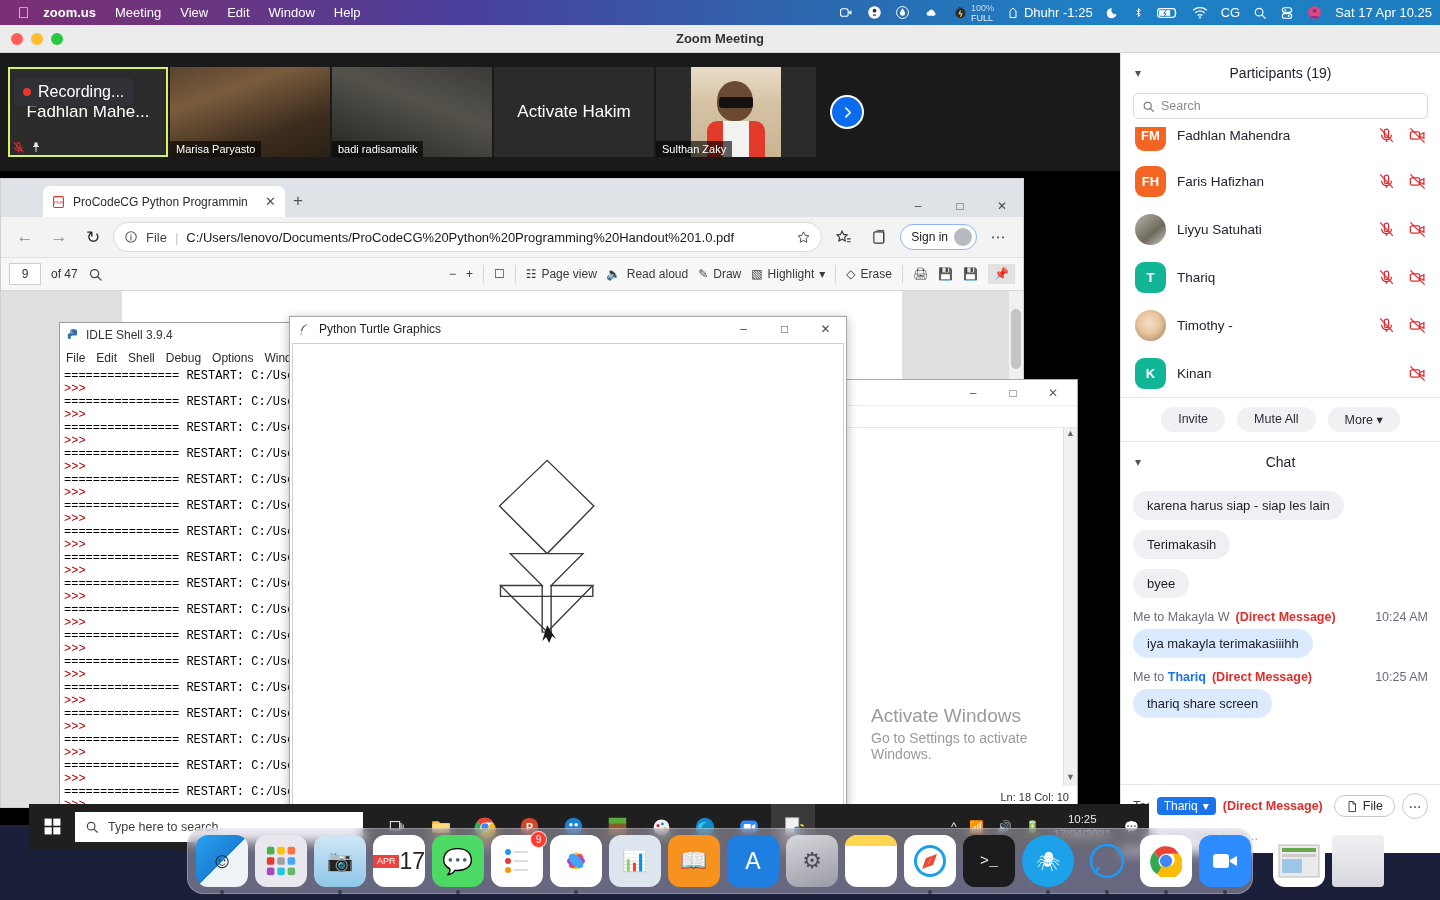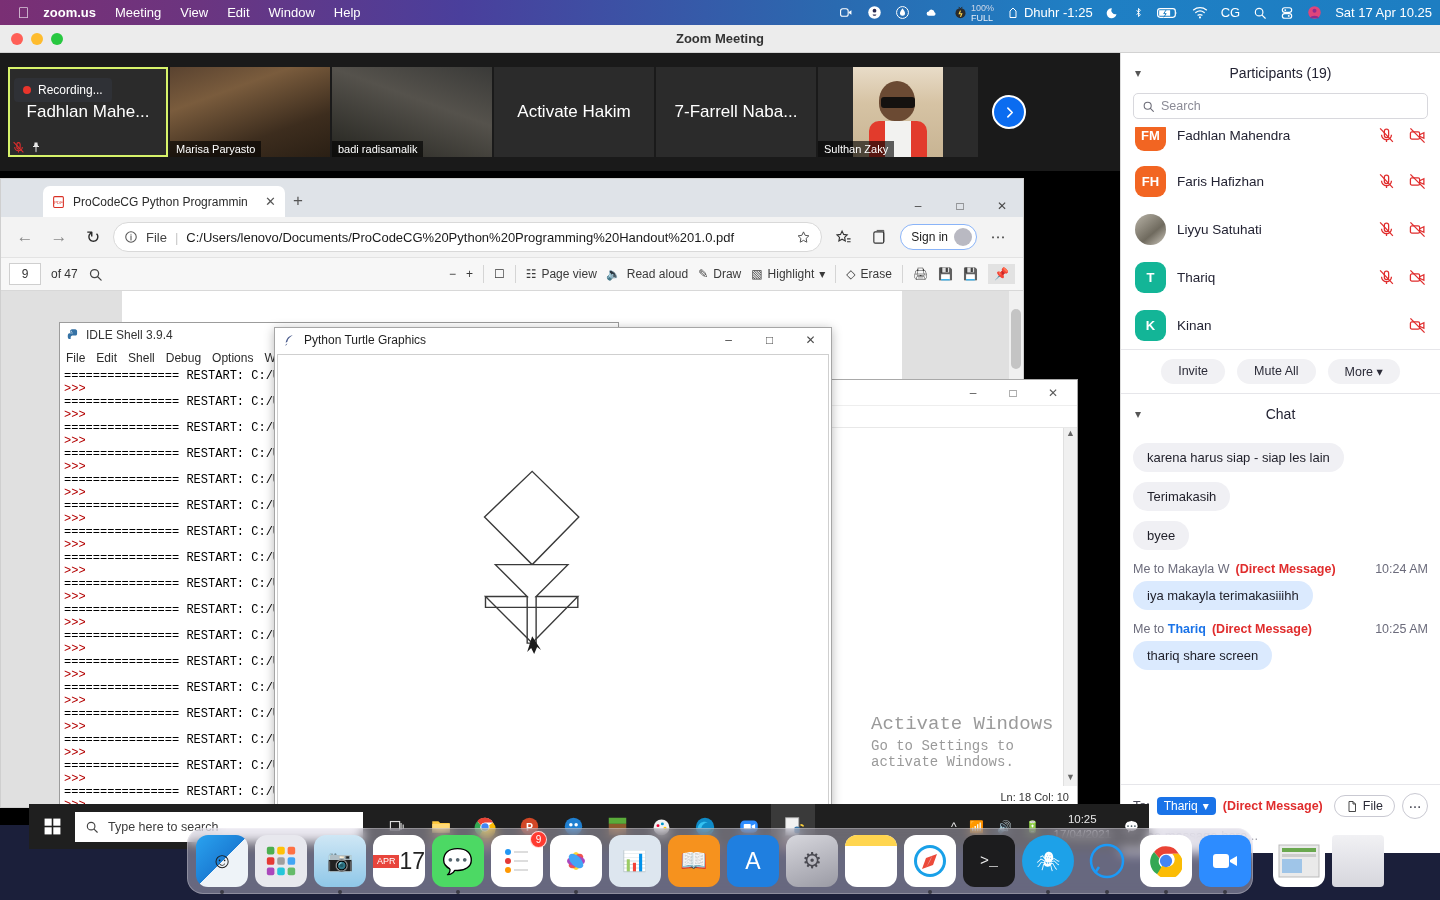--- a/index.html
+++ b/index.html
@@ -188,21 +188,21 @@
   }
   .idle-editor .tbar { height:26px; display:flex; align-items:center; padding:0 4px; font-size:12px; color:#444; background:#fff; border-bottom:1px solid #eee;}
   .idle-editor .tbar .t { flex:1; white-space:nowrap; overflow:hidden; }
   .idle-editor .wbtns { display:flex; }
   .idle-editor .wbtns span { width:40px; text-align:center; color:#5a5a5a; font-size:12px;}
   .idle-editor .menu { height:22px; display:flex; gap:13px; padding: 0 6px; font-size:12px; color:#333; align-items:center; border-bottom:1px solid #e8e8e8;}
   .idle-editor .area { position:absolute; left:0; right:0; top:48px; bottom:22px; background:#fff; }
   .idle-editor .vscroll { position:absolute; right:0; top:48px; bottom:22px; width:14px; background:#f0f0f0; border-left:1px solid #e0e0e0; }
   .idle-editor .vscroll .up, .idle-editor .vscroll .dn { height:14px; text-align:center; font-size:9px; color:#666; }
   .idle-editor .statusbar { position:absolute; right:0; bottom:0; height:22px; width:100%; display:flex; justify-content:flex-end; align-items:center; padding-right:8px; font-size:11px; color:#333;}
-  .watermark { position:absolute; left: 232px; bottom: 38px; color:#9a9a9a; pointer-events:none;font-family:Liberation Mono, monospace; }
+  .watermark { position:absolute; left: 232px; bottom: 46px; color:#9a9a9a; pointer-events:none; }
   .watermark .w1 { font-size: 19px; }
   .watermark .w2 { font-size: 14px; margin-top:3px; }
 
   
   .idle-shell {
     position: absolute; left: 58px; top: 268px; width: 560px; height: 512px;
     background: #fff; border: 1px solid #9c9c9c; z-index: 40;
   }
   .idle-shell .tbar { height:24px; display:flex; align-items:center; gap:6px; padding:0 6px; font-size:12px; color:#333; }
   .idle-shell .menu { height:21px; display:flex; gap:11px; padding: 0 6px; font-size:12px; color:#2b2b2b; align-items:center; }
@@ -254,21 +254,21 @@
   .dockicon .run { position:absolute; bottom:-7px; left:50%; transform:translateX(-50%); width:4px;height:4px;border-radius:50%;background:#3a3a45;}
   .dockbadge {
     position:absolute; top:-4px; right:-4px; background:#ff3b30; color:#fff; font-size:10px;
     min-width:17px; height:17px; border-radius:9px; display:flex;align-items:center;justify-content:center;
     border:1.5px solid rgba(255,255,255,.8);
   }
   .dock-sep { width:1px; height:44px; background: rgba(90,90,110,.5); margin: 0 4px; }
 
   .recording-pill {
     position:absolute; left: 14px; top: 175px; background:#2f3136; color:#fff;
-    border-radius: 4px; font-size: 12px; padding: 5px 9px; display:flex; align-items:center; gap:7px;
+    border-radius: 4px; font-size: 16px; padding: 5px 9px; display:flex; align-items:center; gap:7px;
     z-index: 55;
   }
   .rec-dot { width:8px;height:8px;border-radius:50%;background:#e8342b; }
 </style>
 </head>
 <body>
 
 <div class="zoomwin">
   <div class="zoomtitle">
     <div class="traffic">
@@ -301,23 +301,20 @@
       </div>
 
       <div class="tile photo-room2">
         <div class="nm-corner">badi radisamalik</div>
       </div>
 
       <div class="tile">
         <div class="nm-center">Activate Hakim</div>
       </div>
 
-      <div class="tile">
-        <div class="nm-center">7-Farrell Naba...</div>
-      </div>
 
       <div class="tile">
         <div class="avatarphoto">
           <div class="head"></div>
             <div class="shades"></div>
             <div class="shirt"></div>
         </div>
         <div class="nm-corner">Sulthan Zaky</div>
       </div>
 
@@ -405,20 +402,36 @@
                 <path d="M3 2l18 19" stroke="#e02d2d" stroke-width="1.8"></path>
               </svg>
             <svg class="cam-off" viewBox="0 0 24 24">
                 <rect x="2" y="7" width="13" height="10" rx="2" fill="none" stroke="#e02d2d" stroke-width="1.8"></rect>
                 <path d="M15 11l6-3v8l-6-3" fill="none" stroke="#e02d2d" stroke-width="1.8"></path>
                 <path d="M2 2l20 20" stroke="#e02d2d" stroke-width="1.8"></path>
               </svg>
           </div>
         </div>
 
+        <div class="prow">
+          <div class="avatar img2"></div>
+          <div class="pname">Timothy -</div>
+          <div class="pic-icons">
+            <svg class="mic-off" viewBox="0 0 24 24">
+                <path d="M12 3a3 3 0 0 1 3 3v6a3 3 0 0 1-6 0V6a3 3 0 0 1 3-3z" fill="none" stroke="#e02d2d" stroke-width="1.8"></path>
+                <path d="M5 11a7 7 0 0 0 14 0M12 18v3" fill="none" stroke="#e02d2d" stroke-width="1.8"></path>
+                <path d="M3 2l18 19" stroke="#e02d2d" stroke-width="1.8"></path>
+              </svg>
+            <svg class="cam-off" viewBox="0 0 24 24">
+                <rect x="2" y="7" width="13" height="10" rx="2" fill="none" stroke="#e02d2d" stroke-width="1.8"></rect>
+                <path d="M15 11l6-3v8l-6-3" fill="none" stroke="#e02d2d" stroke-width="1.8"></path>
+                <path d="M2 2l20 20" stroke="#e02d2d" stroke-width="1.8"></path>
+              </svg>
+          </div>
+        </div>
 
         <div class="prow">
           <div class="avatar" style="background:#13b597">K</div>
           <div class="pname">Kinan</div>
           <div class="pic-icons">
             <svg class="cam-off" viewBox="0 0 24 24">
                 <rect x="2" y="7" width="13" height="10" rx="2" fill="none" stroke="#e02d2d" stroke-width="1.8"></rect>
                 <path d="M15 11l6-3v8l-6-3" fill="none" stroke="#e02d2d" stroke-width="1.8"></path>
                 <path d="M2 2l20 20" stroke="#e02d2d" stroke-width="1.8"></path>
               </svg>
@@ -663,21 +676,21 @@
             <div class="prompt">&gt;&gt;&gt;</div>
             <div class="restart">================ RESTART: C:/Use</div>
             <div class="prompt">&gt;&gt;&gt;</div>
             <div class="restart">================ RESTART: C:/Use</div>
             <div class="prompt">&gt;&gt;&gt;</div>
             <div class="restart">================ RESTART: C:/Use</div>
             <div class="prompt">&gt;&gt;&gt;</div>
           </div>
       </div>
 
-      <div class="turtlewin" style="left:273px; top:137px;margin-top:11px;">
+      <div class="turtlewin" style="left:288px; top:137px;">
         <div class="tbar">
           <svg width="13" height="14" viewBox="0 0 24 24">
             <path d="M18 3c-7 1-12 6-13 14l3-2c1-6 5-9 10-12z" fill="#4a5b8c"></path>
             <path d="M7 19l-2 3" stroke="#4a5b8c" stroke-width="1.6"></path>
           </svg>
           <span class="t">Python Turtle Graphics</span>
           <span class="wb">
             <span>–</span>
             <span>□</span>
             <span>✕</span>

